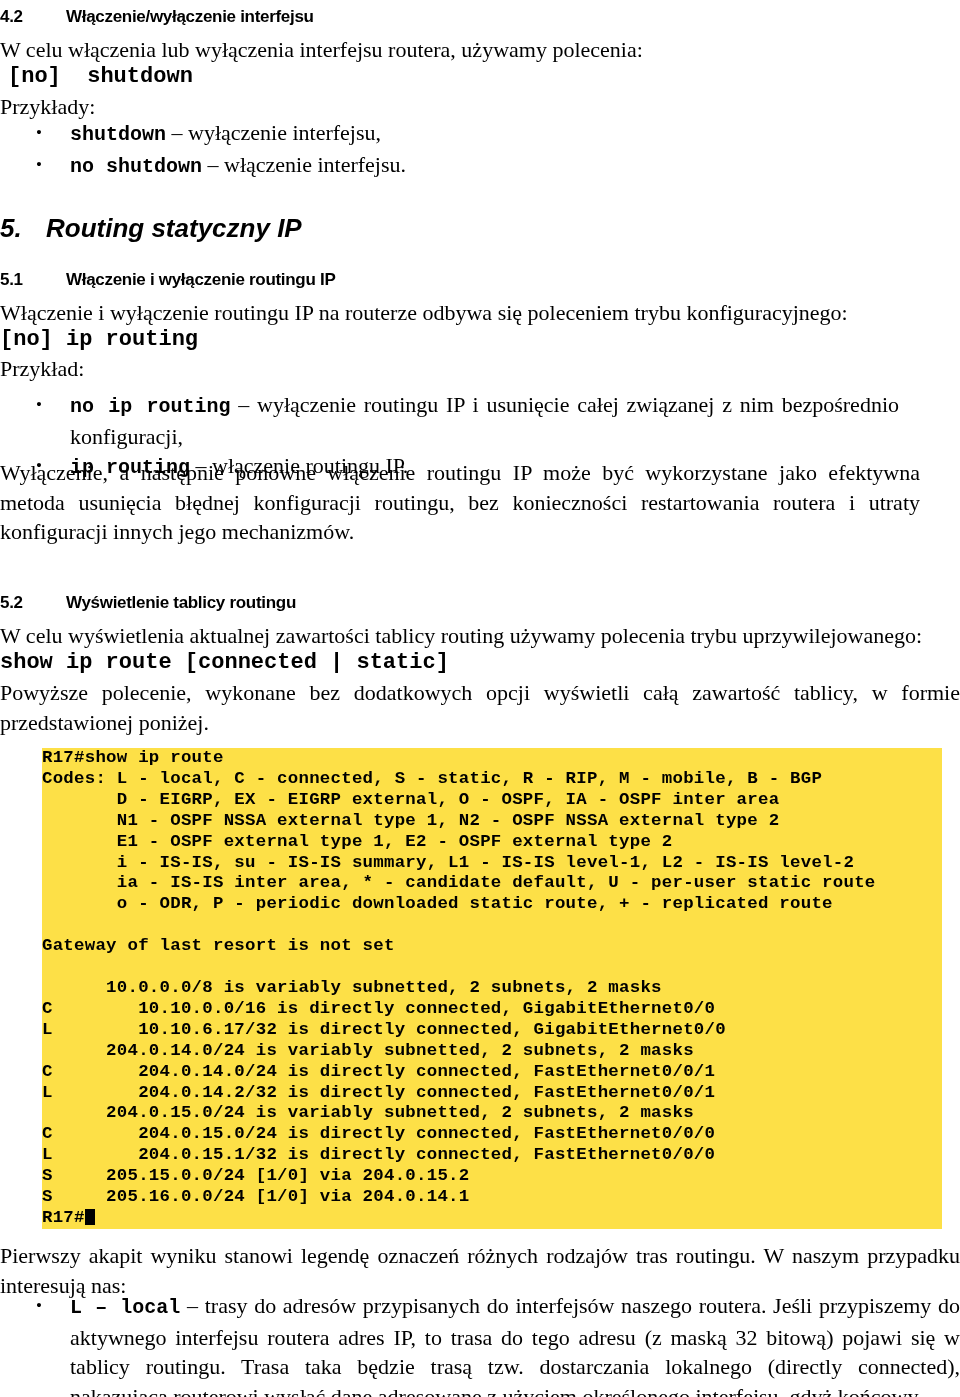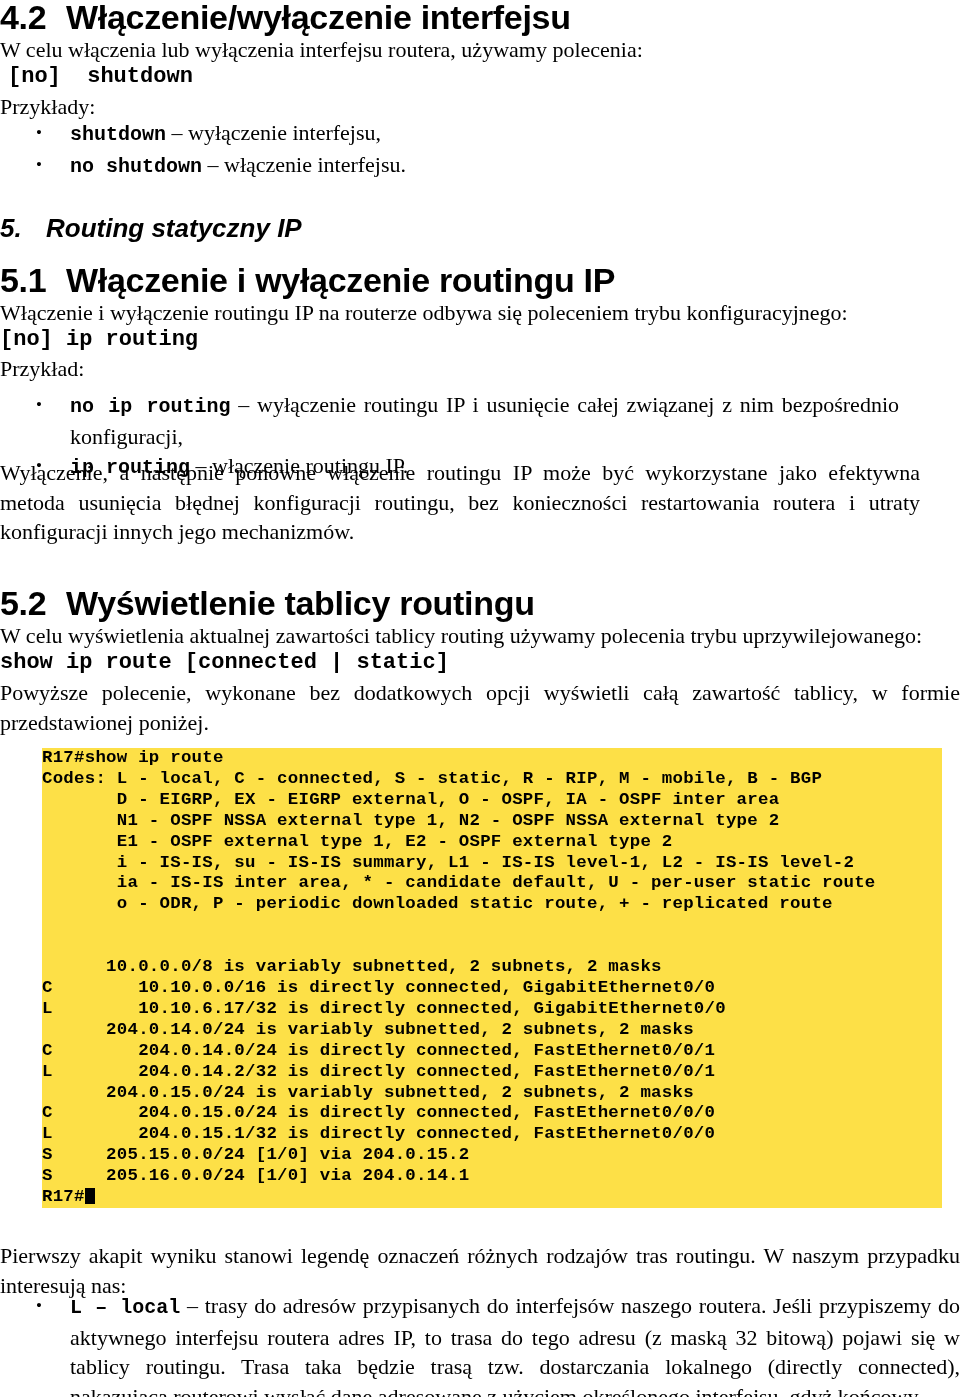--- a/index.html
+++ b/index.html
@@ -20,21 +20,21 @@
     width: 960px;
     height: 1397px;
     padding: 0;
     box-sizing: border-box;
   }
 
   
   .h2 {
     font-family: "Liberation Sans", "DejaVu Sans", sans-serif;
     font-weight: bold;
-    font-size: 34px;
+    font-size: 17px;
     line-height: 30px;
     letter-spacing: -0.3px;
     margin: 0;
     white-space: nowrap;
   }
   .h2 .num {
     display: inline-block;
     width: 66px;
   }
   .h1 {
@@ -171,20 +171,21 @@
   <div class="abs" style="top:748px; left:42px; width:900px;">
     <div class="term">R17#show ip route</div>
     <div class="term">Codes: L - local, C - connected, S - static, R - RIP, M - mobile, B - BGP</div>
     <div class="term">       D - EIGRP, EX - EIGRP external, O - OSPF, IA - OSPF inter area</div>
     <div class="term">       N1 - OSPF NSSA external type 1, N2 - OSPF NSSA external type 2</div>
     <div class="term">       E1 - OSPF external type 1, E2 - OSPF external type 2</div>
     <div class="term">       i - IS-IS, su - IS-IS summary, L1 - IS-IS level-1, L2 - IS-IS level-2</div>
     <div class="term">       ia - IS-IS inter area, * - candidate default, U - per-user static route</div>
     <div class="term">       o - ODR, P - periodic downloaded static route, + - replicated route</div>
     <div class="term">&nbsp;</div>
+    <div class="term">Gateway of last resort is not set</div>
     <div class="term">&nbsp;</div>
     <div class="term">      10.0.0.0/8 is variably subnetted, 2 subnets, 2 masks</div>
     <div class="term">C        10.10.0.0/16 is directly connected, GigabitEthernet0/0</div>
     <div class="term">L        10.10.6.17/32 is directly connected, GigabitEthernet0/0</div>
     <div class="term">      204.0.14.0/24 is variably subnetted, 2 subnets, 2 masks</div>
     <div class="term">C        204.0.14.0/24 is directly connected, FastEthernet0/0/1</div>
     <div class="term">L        204.0.14.2/32 is directly connected, FastEthernet0/0/1</div>
     <div class="term">      204.0.15.0/24 is variably subnetted, 2 subnets, 2 masks</div>
     <div class="term">C        204.0.15.0/24 is directly connected, FastEthernet0/0/0</div>
     <div class="term">L        204.0.15.1/32 is directly connected, FastEthernet0/0/0</div>

